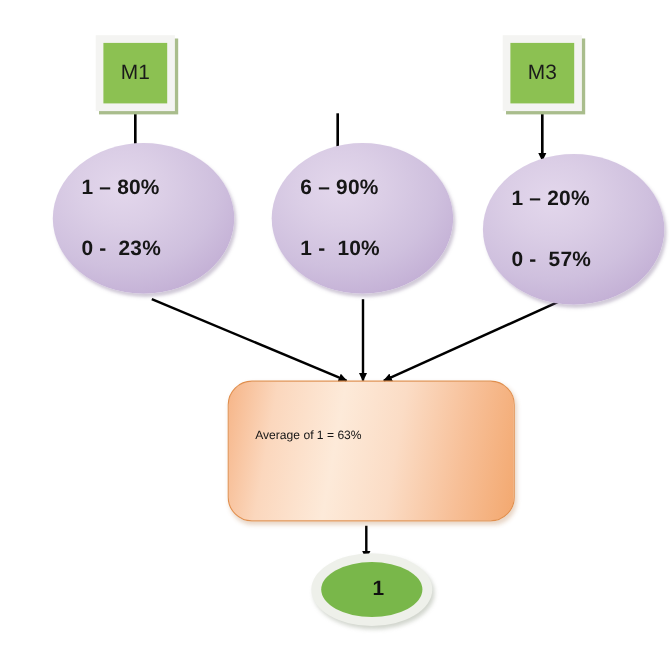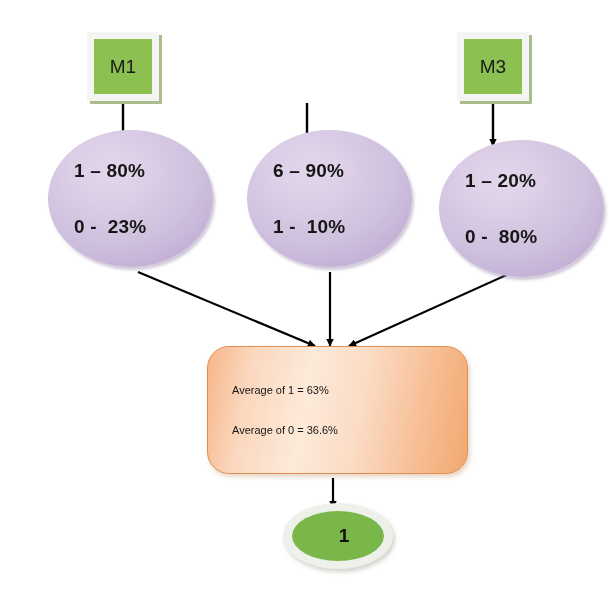--- a/index.html
+++ b/index.html
@@ -190,27 +190,26 @@
   </div>
   <div class="prob-ellipse" id="ellipse-1">
     <div class="lines">
       <div class="line first">6 – 90%</div>
       <div class="line">1 -  10%</div>
     </div>
   </div>
   <div class="prob-ellipse" id="ellipse-2">
     <div class="lines">
       <div class="line first">1 – 20%</div>
-      <div class="line">0 -  80%</div>
+      <div class="line">0 -  57%</div>
     </div>
   </div>
 
   <div id="aggregate-box">
     <div class="agg-line first">Average of 1 = 63%</div>
-    <div class="agg-line">Average of 0 = 36.6%</div>
   </div>
 
   <div id="result-node">
     <div class="inner">
       <span class="label">1</span>
     </div>
   </div>
 
 </div>
 

